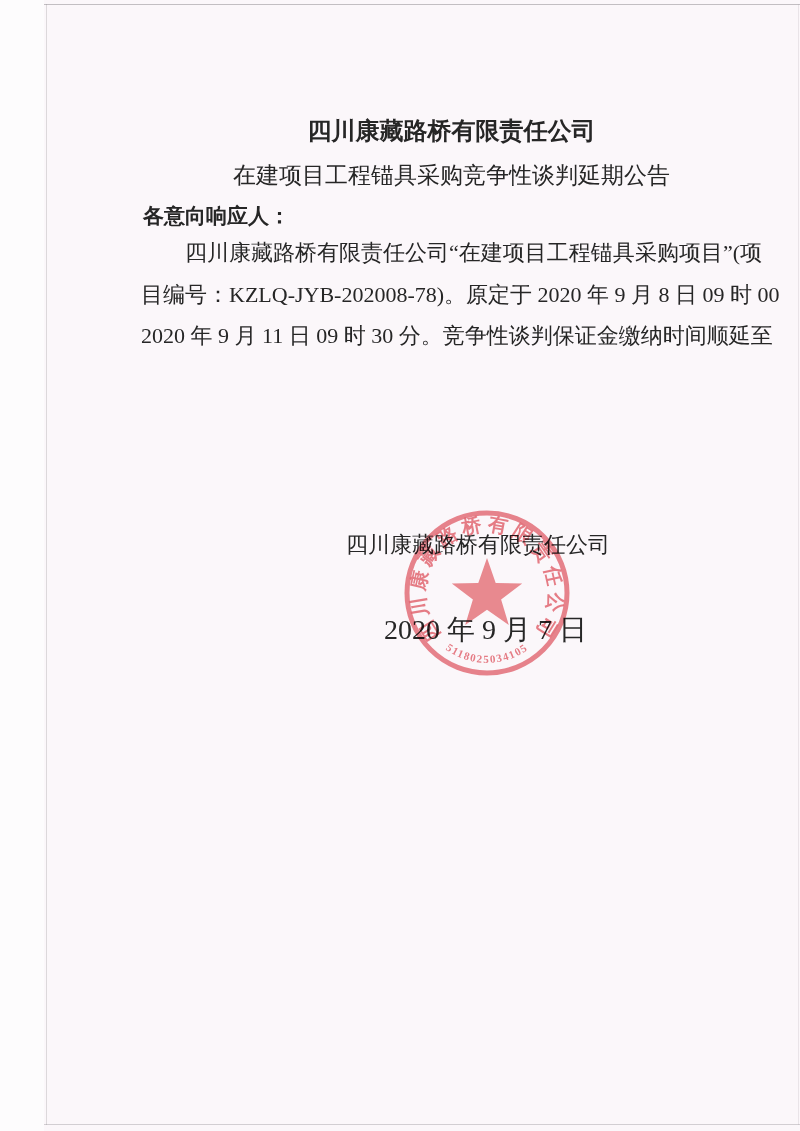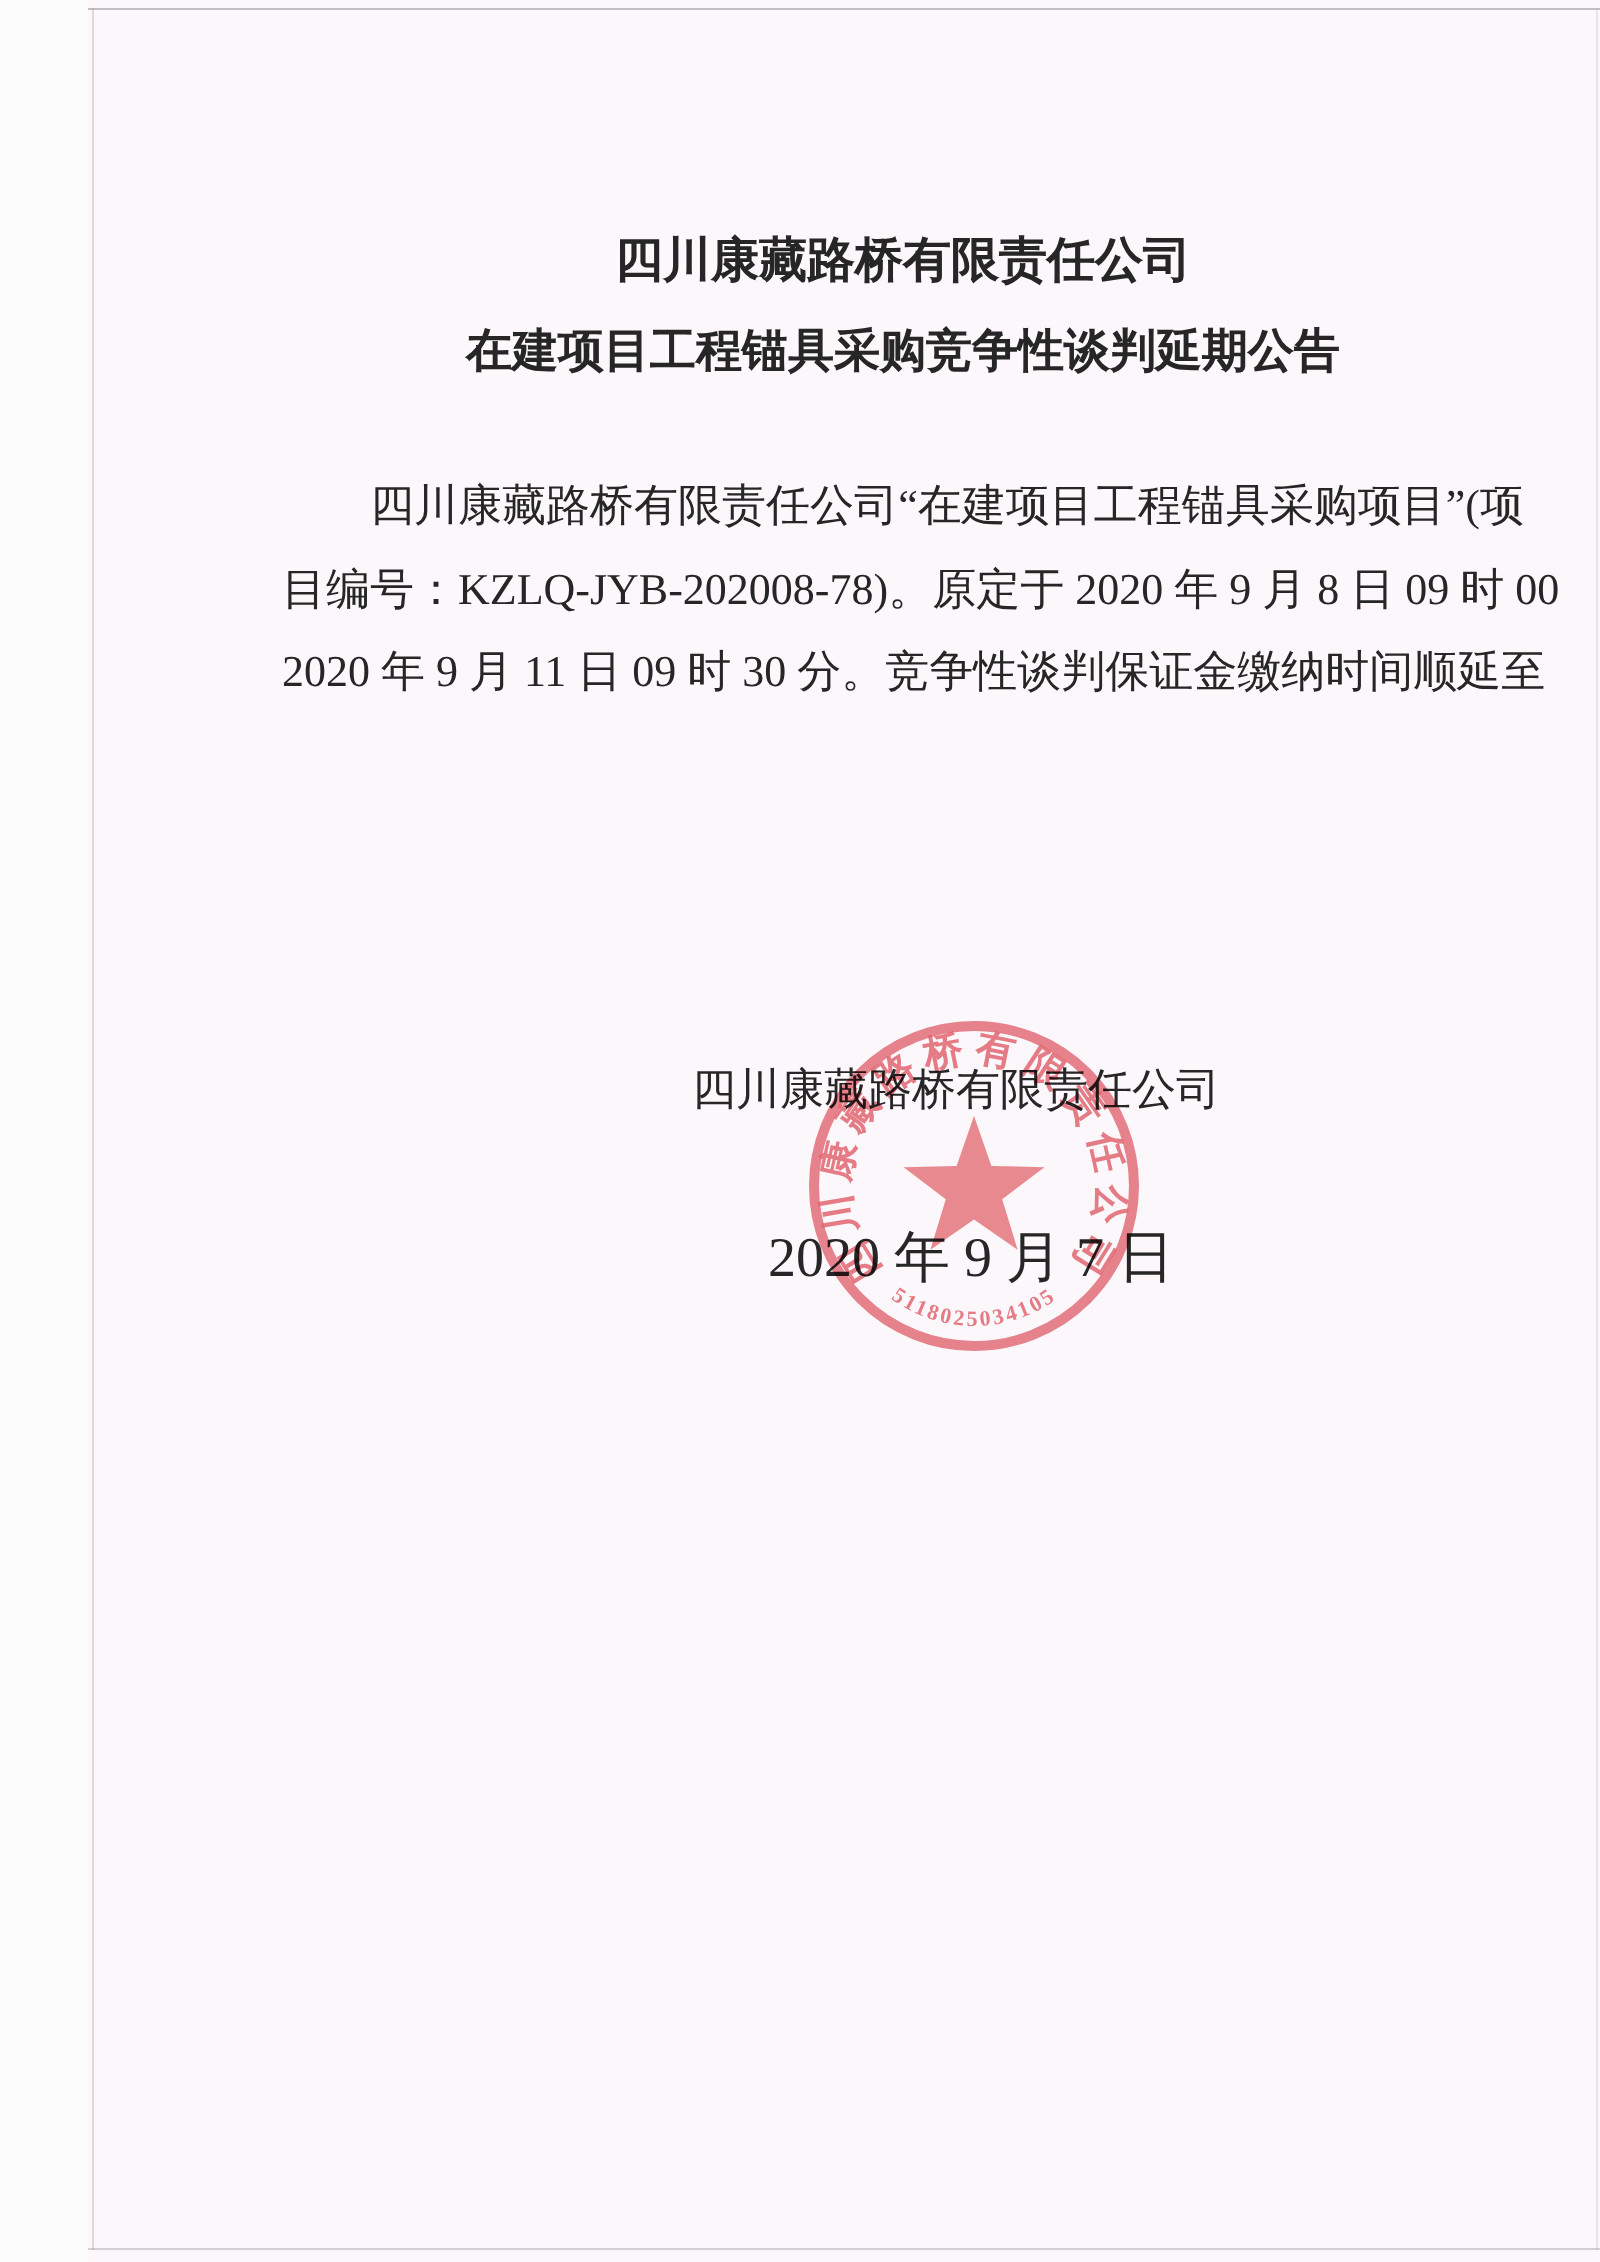--- a/index.html
+++ b/index.html
@@ -49,21 +49,21 @@
     letter-spacing: 0px;
   }
   .doc-subtitle {
     position: absolute;
     left: 97px;
     width: 621px;
     top: 162px;
     margin: 0;
     font-size: 23px;
     line-height: 28px;
-    font-weight: 700;
+    font-weight: 400;
     text-align: center;
   }
   .salutation {
     position: absolute;
     left: 99px;
     top: 202px;
     font-size: 21px;
     line-height: 28px;
     font-weight: 700;
   }
@@ -120,20 +120,21 @@
 
   <div class="edge-top"></div>
   <div class="edge-bottom"></div>
   <div class="edge-left"></div>
   <div class="edge-right"></div>
 
   <h1 class="doc-title">四川康藏路桥有限责任公司</h1>
 
   <h2 class="doc-subtitle">在建项目工程锚具采购竞争性谈判延期公告</h2>
 
+  <div class="salutation">各意向响应人：</div>
 
   <div class="paragraph">
     <div class="body-line indent">四川康藏路桥有限责任公司“在建项目工程锚具采购项目”(项</div>
     <div class="body-line">目编号：KZLQ-JYB-202008-78)。原定于 2020 年 9 月 8 日 09 时 00</div>
     <div class="body-line">2020 年 9 月 11 日 09 时 30 分。竞争性谈判保证金缴纳时间顺延至</div>
   </div>
 
   <div class="signature">四川康藏路桥有限责任公司</div>
 
   <div class="sign-date">2020 年 9 月 7 日</div>

